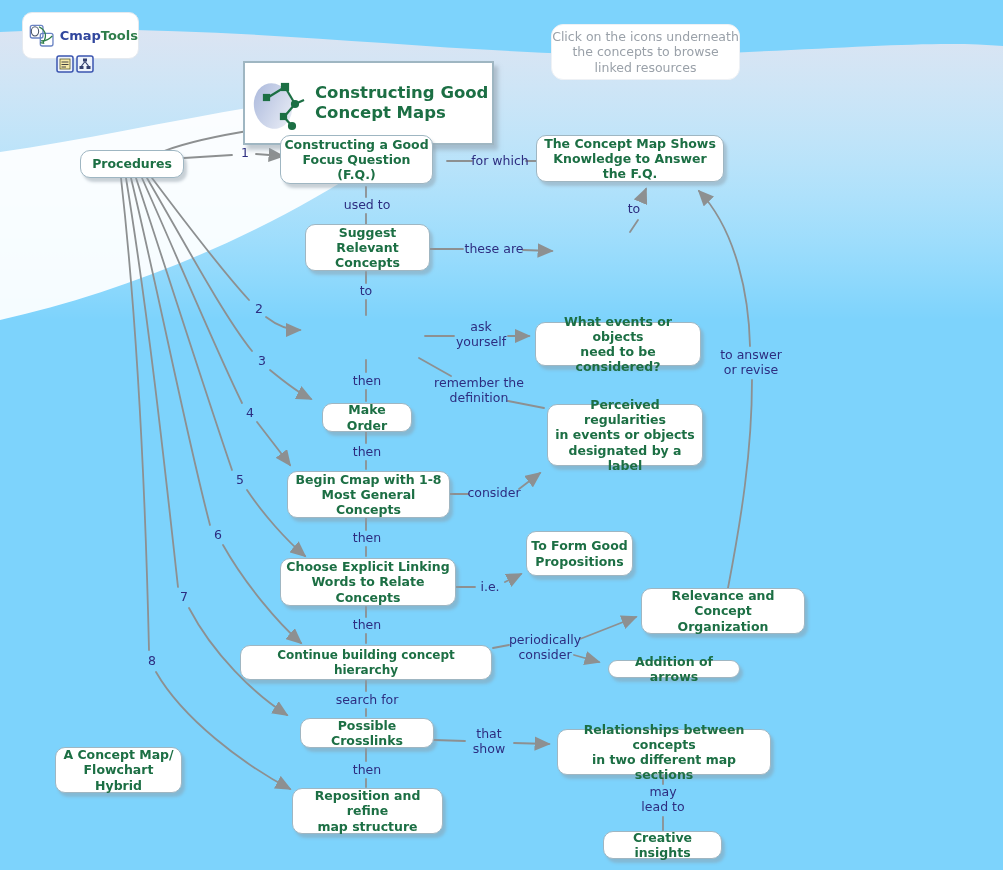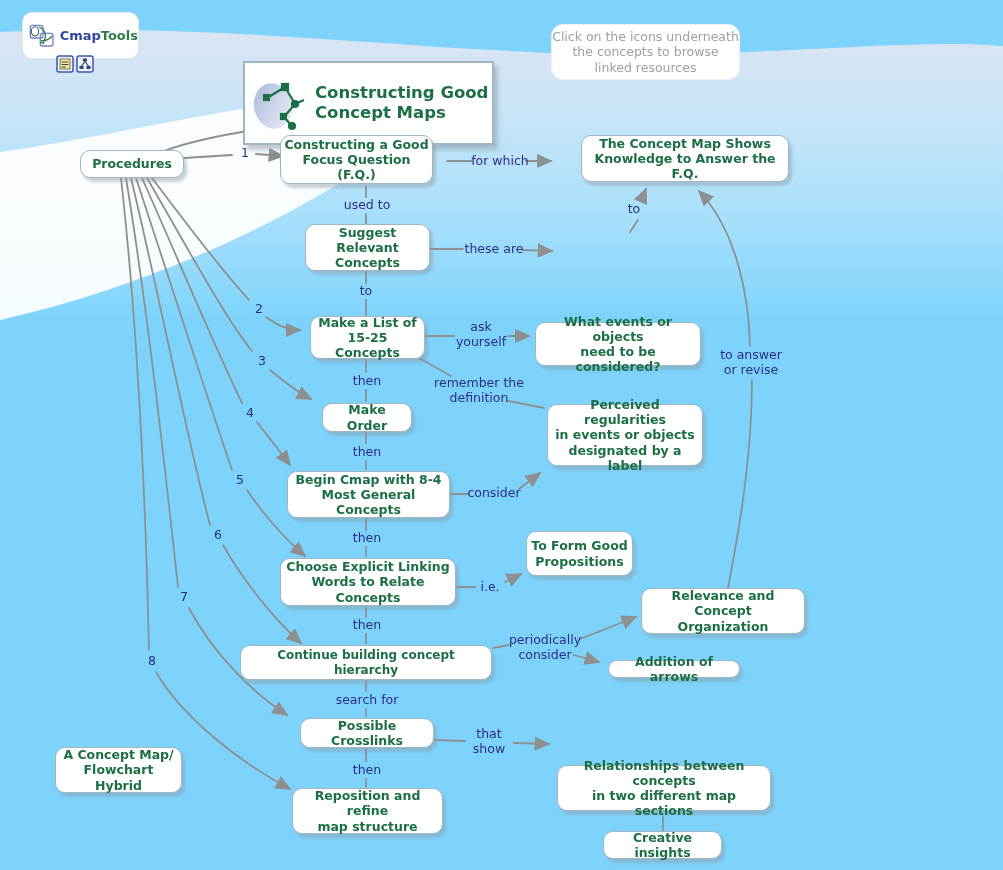--- a/index.html
+++ b/index.html
@@ -190,44 +190,42 @@
 Concept Maps</div>
   </div>
 
   <div class="instruction">Click on the icons underneath
 the concepts to browse
 linked resources</div>
 
   <div class="node" style="left:80px;top:150px;width:104px;height:28px;">Procedures</div>
   <div class="node" style="left:280px;top:135px;width:153px;height:49px;">Constructing a Good
 Focus Question (F.Q.)</div>
-  <div class="node" style="left:581px;top:135px;width:208px;height:47px;">The Concept Map Shows
+  <div class="node" style="left:536px;top:135px;width:188px;height:47px;">The Concept Map Shows
 Knowledge to Answer the F.Q.</div>
   <div class="node" style="left:305px;top:224px;width:125px;height:47px;">Suggest Relevant
 Concepts</div>
-  <div class="node" style="left:310px;top:316px;width:115px;height:43px;">Make a List of
-15-25 Concepts</div>
   <div class="node" style="left:535px;top:322px;width:166px;height:44px;">What events or objects
 need to be considered?</div>
   <div class="node" style="left:322px;top:403px;width:90px;height:29px;">Make Order</div>
   <div class="node" style="left:547px;top:404px;width:156px;height:62px;">Perceived regularities
 in events or objects
 designated by a label</div>
-  <div class="node" style="left:287px;top:471px;width:163px;height:47px;">Begin Cmap with 8-4
+  <div class="node" style="left:287px;top:471px;width:163px;height:47px;">Begin Cmap with 1-8
 Most General Concepts</div>
   <div class="node" style="left:526px;top:531px;width:107px;height:45px;">To Form Good
 Propositions</div>
   <div class="node" style="left:280px;top:558px;width:176px;height:48px;">Choose Explicit Linking
 Words to Relate Concepts</div>
   <div class="node" style="left:641px;top:588px;width:164px;height:46px;">Relevance and Concept
 Organization</div>
   <div class="node" style="left:240px;top:645px;width:252px;height:35px;font-size:12px;">Continue building concept hierarchy</div>
   <div class="node" style="left:608px;top:660px;width:132px;height:18px;">Addition of arrows</div>
   <div class="node" style="left:300px;top:718px;width:134px;height:30px;text-align:center;">Possible Crosslinks</div>
-  <div class="node" style="left:557px;top:765px;width:214px;height:46px;">Relationships between concepts
+  <div class="node" style="left:557px;top:729px;width:214px;height:46px;">Relationships between concepts
 in two different map sections</div>
   <div class="node" style="left:55px;top:747px;width:127px;height:46px;">A Concept Map/
 Flowchart Hybrid</div>
   <div class="node" style="left:292px;top:788px;width:151px;height:46px;">Reposition and refine
 map structure</div>
   <div class="node" style="left:603px;top:831px;width:119px;height:28px;">Creative insights</div>
 
   <div class="elabel" style="left:366px;top:116px;">involves</div>
   <div class="elabel" style="left:245px;top:153px;">1</div>
   <div class="elabel" style="left:500px;top:161px;">for which</div>

